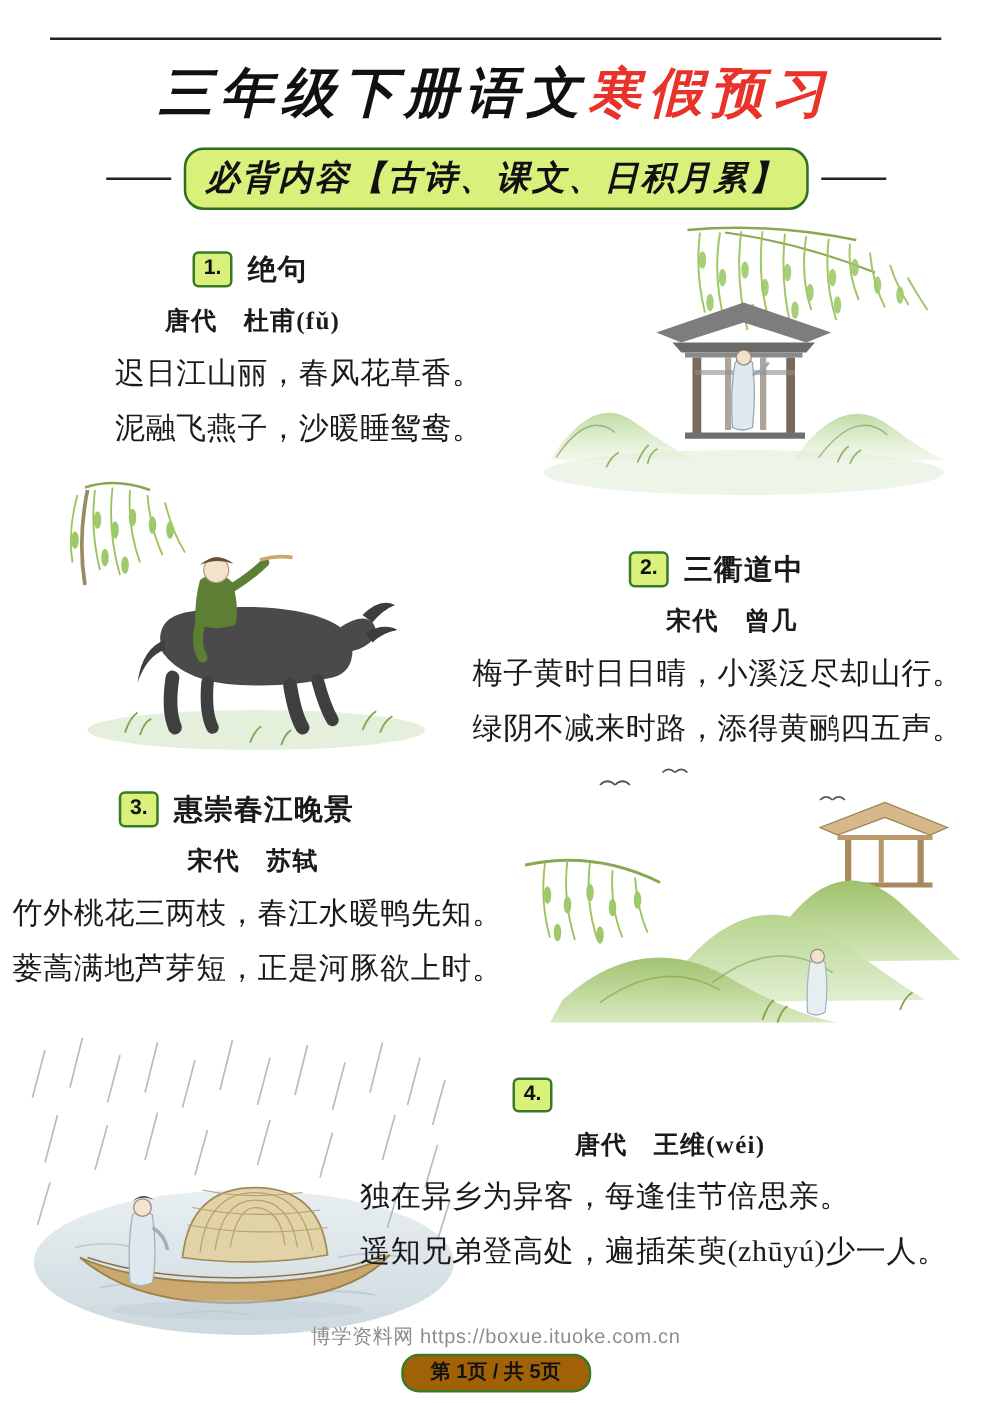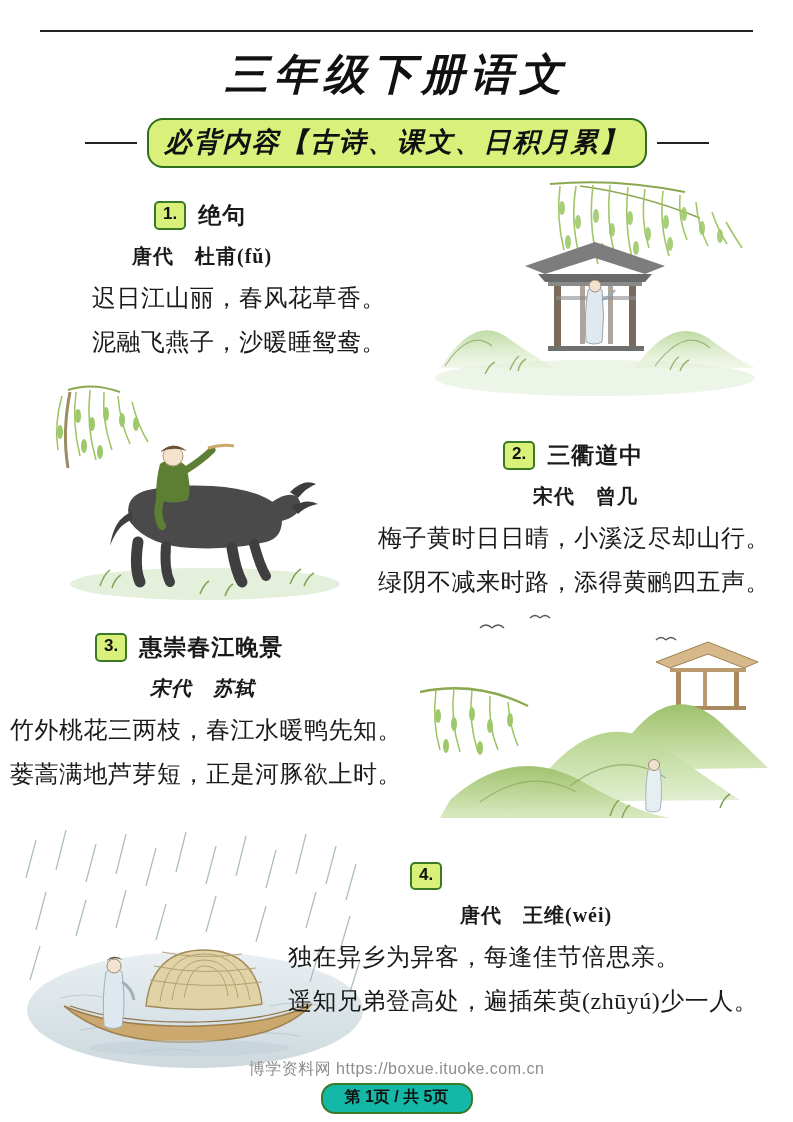--- a/index.html
+++ b/index.html
@@ -110,21 +110,21 @@
   #poem1 { position: absolute; left: 92px;  top: 200px; width: 330px; }
   #poem1 .poem-head { padding-left: 62px; }
   #poem1 .poem-author { padding-left: 40px; }
 
   #poem2 { position: absolute; left: 378px; top: 440px; width: 400px; text-align: left;}
   #poem2 .poem-head { padding-left: 125px; }
   #poem2 .poem-author { padding-left: 155px; }
 
   #poem3 { position: absolute; left: 10px;  top: 632px; width: 400px; }
   #poem3 .poem-head { padding-left: 85px; }
-  #poem3 .poem-author { padding-left: 140px; font-style: italic; }
+  #poem3 .poem-author { padding-left: 140px; }
 
   #poem4 { position: absolute; left: 288px; top: 862px; width: 495px; }
   #poem4 .poem-head { padding-left: 122px; }
   #poem4 .poem-author { padding-left: 172px; }
 
   
   .illus { position: absolute; }
   #illus-pavilion { left: 430px; top: 178px;  width: 335px; height: 222px; }
   #illus-buffalo  { left: 40px;  top: 372px;  width: 320px; height: 250px; }
   #illus-hills    { left: 420px; top: 610px;  width: 350px; height: 230px; }
@@ -139,38 +139,39 @@
     font-size: 16px;
     color: #8d8d8d;
     font-family: "Liberation Sans", sans-serif;
     letter-spacing: 0.5px;
   }
   .page-badge {
     position: absolute;
     bottom: 8px;
     left: 50%;
     transform: translateX(-50%);
-    background: #14b8a6;
+    background: #a16207;
     border: 2px solid #3a7a26;
     border-radius: 14px;
     padding: 2px 22px 4px;
     font-size: 16px;
     font-weight: bold;
     color: #111;
     font-family: "Liberation Sans", sans-serif;
     white-space: nowrap;
   }
 </style>
 </head>
 <body>
 
 <div class="header">
   <div class="header-rule"></div>
   <div class="title-row">
     <span class="title-main">三年级下册语文</span>
+      <span class="title-accent">寒假预习</span>
   </div>
   <div class="subtitle-row">
     <span class="sub-dash"></span>
     <span class="subtitle-box">必背内容【古诗、课文、日积月累】</span>
     <span class="sub-dash"></span>
   </div>
 </div>
 
 <svg class="illus" id="illus-pavilion" viewBox="0 0 335 222">
   <defs>

